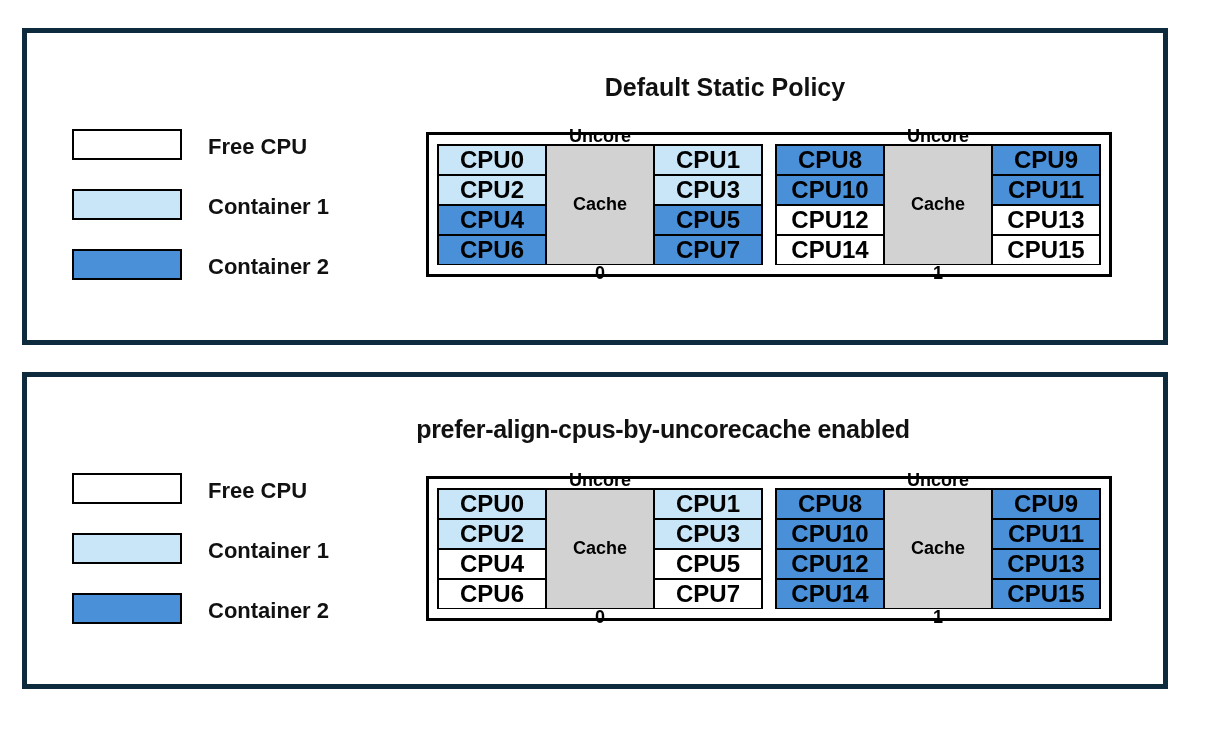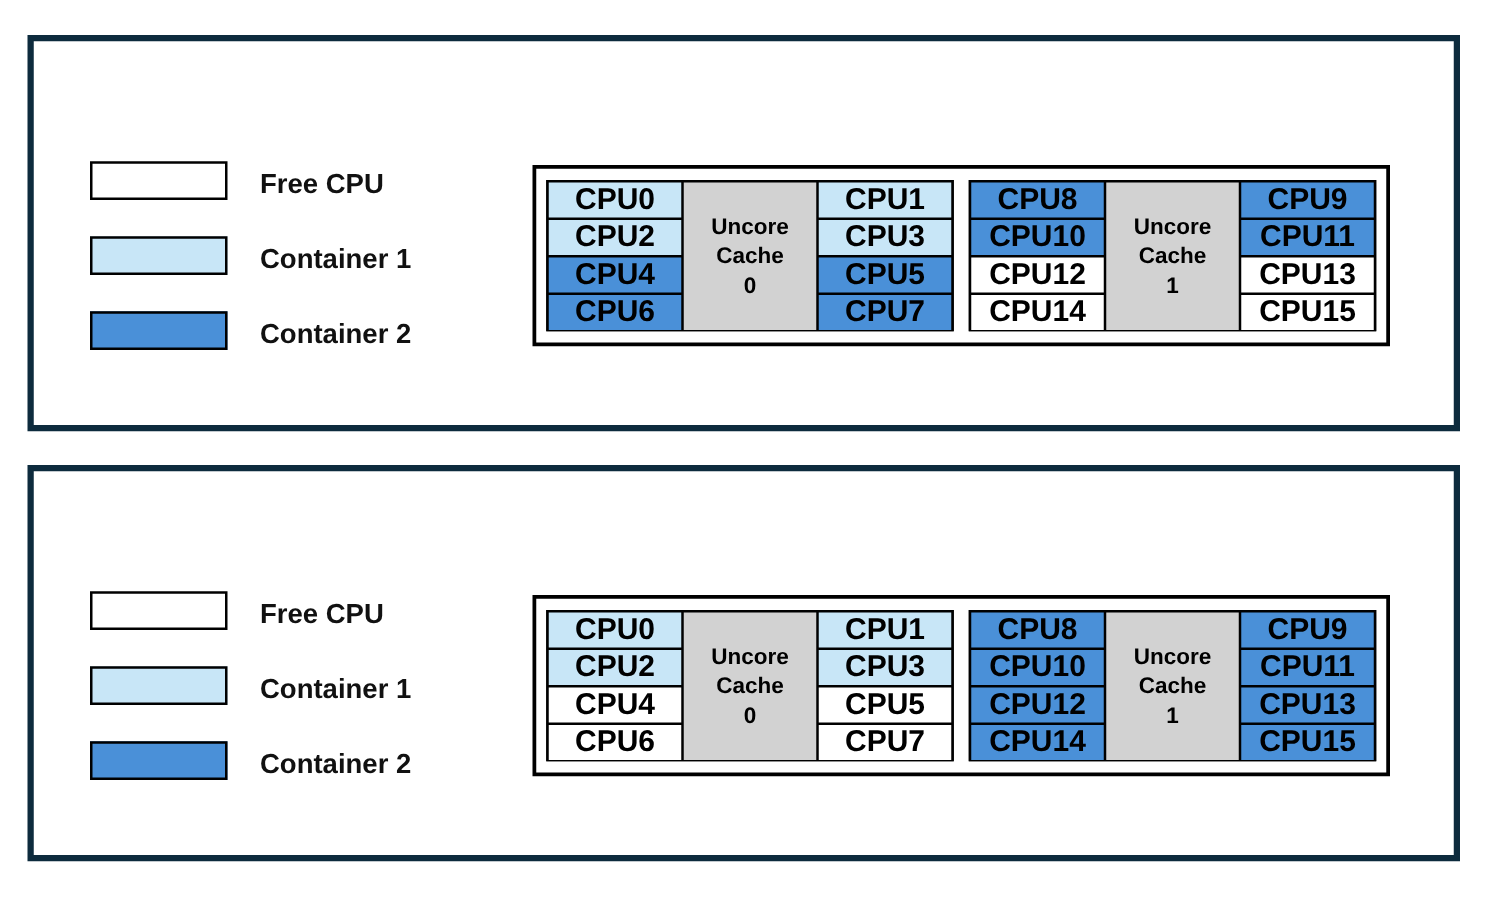--- a/index.html
+++ b/index.html
@@ -39,27 +39,28 @@
     grid-template-columns:1fr 1fr 1fr;
     grid-template-rows:repeat(4, 1fr);
     background:#000000; border:2px solid #000000; gap:2px;
   }
   .cpu-cell {
     display:flex; align-items:center; justify-content:center;
     font-weight:bold; font-size:24px; color:#000000;
   }
   .cache-cell {
     display:flex; flex-direction:column; align-items:center; justify-content:center;
-    font-weight:bold; font-size:18px; color:#000000; line-height:1.3;
+    font-weight:bold; font-size:18px; color:#000000; line-height:1.3;gap:45px;
   }
 </style>
 </head>
 <body>
 
 <div class="panel panel-0" style="border-color: rgb(13, 43, 61);">
+  <div class="title">Default Static Policy</div>
   <div class="legend">
       <div class="legend-row">
         <span class="swatch" style="background: rgb(255, 255, 255);"></span>
         <span class="legend-label">Free CPU</span>
       </div>
       <div class="legend-row">
         <span class="swatch" style="background: rgb(200, 230, 247);"></span>
         <span class="legend-label">Container 1</span>
       </div>
       <div class="legend-row">
@@ -95,20 +96,21 @@
         </div>
         <div class="cpu-cell" style="background: rgb(74, 144, 216); grid-area: 1 / 3;">CPU9</div>
         <div class="cpu-cell" style="background: rgb(74, 144, 216); grid-area: 2 / 3;">CPU11</div>
         <div class="cpu-cell" style="background: rgb(255, 255, 255); grid-area: 3 / 3;">CPU13</div>
         <div class="cpu-cell" style="background: rgb(255, 255, 255); grid-area: 4 / 3;">CPU15</div>
       </div>
     </div>
 </div>
 
 <div class="panel panel-1" style="border-color: rgb(13, 43, 61);">
+  <div class="title">prefer-align-cpus-by-uncorecache enabled</div>
   <div class="legend">
       <div class="legend-row">
         <span class="swatch" style="background: rgb(255, 255, 255);"></span>
         <span class="legend-label">Free CPU</span>
       </div>
       <div class="legend-row">
         <span class="swatch" style="background: rgb(200, 230, 247);"></span>
         <span class="legend-label">Container 1</span>
       </div>
       <div class="legend-row">

